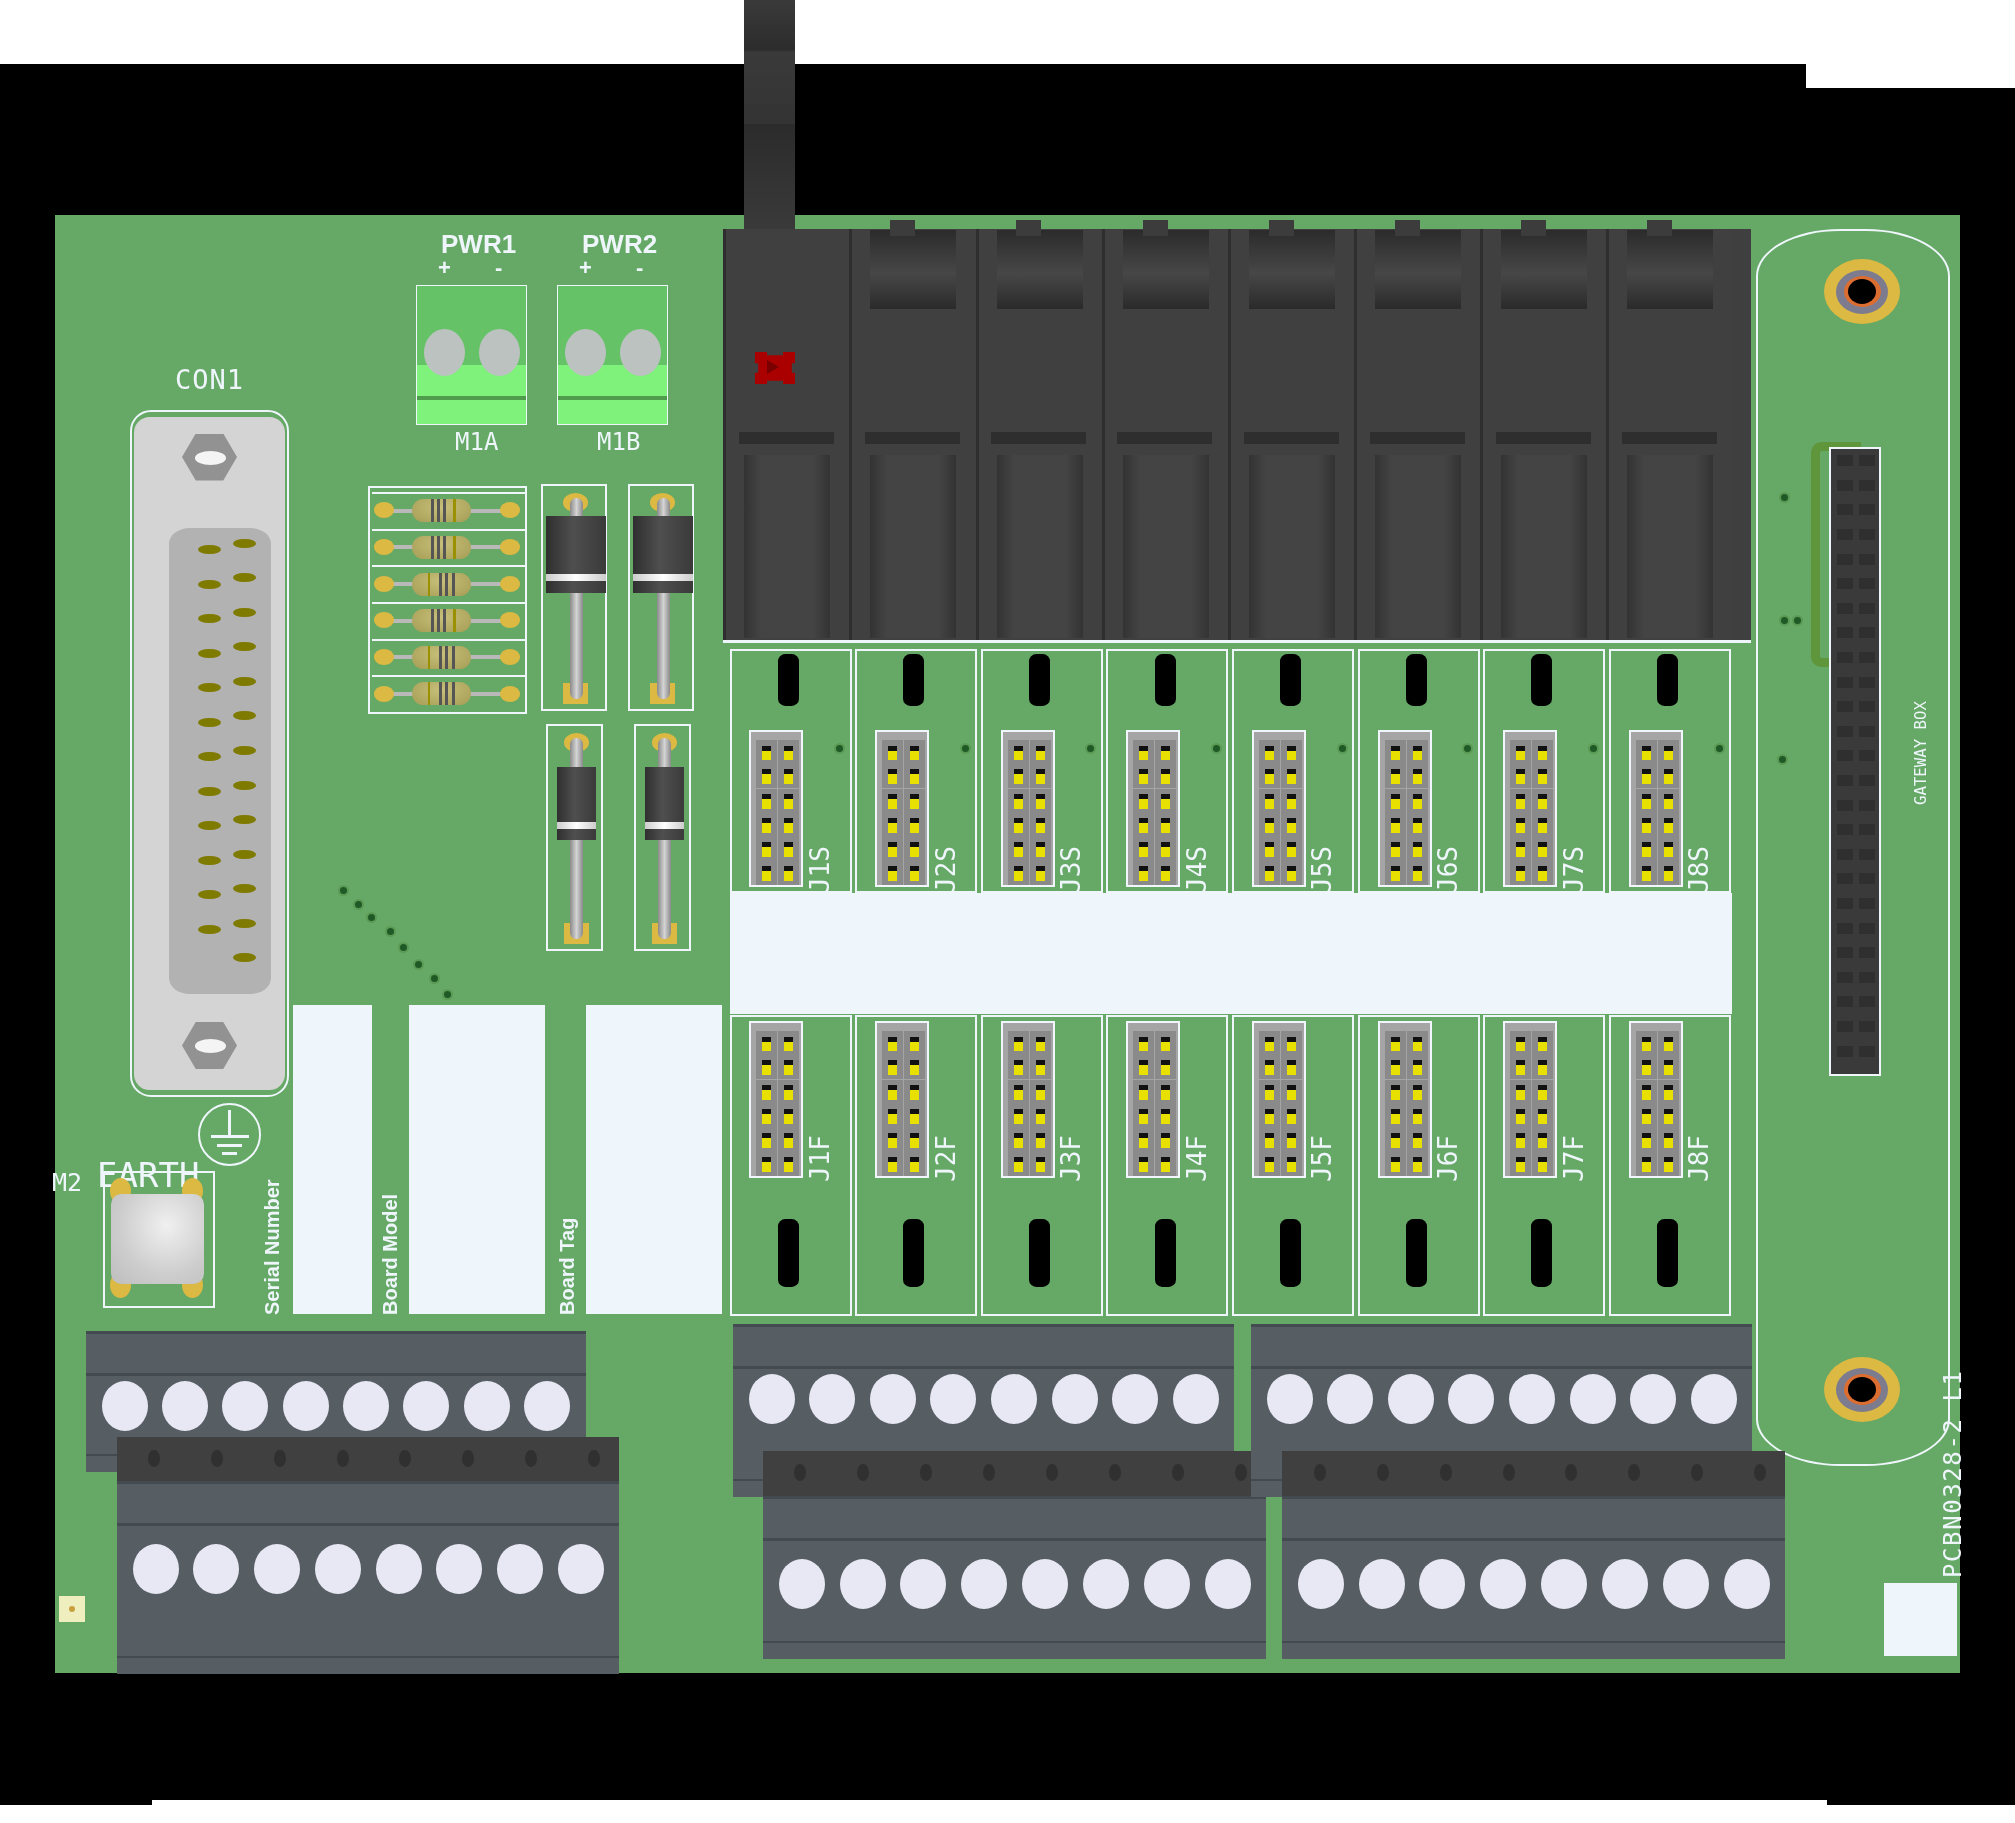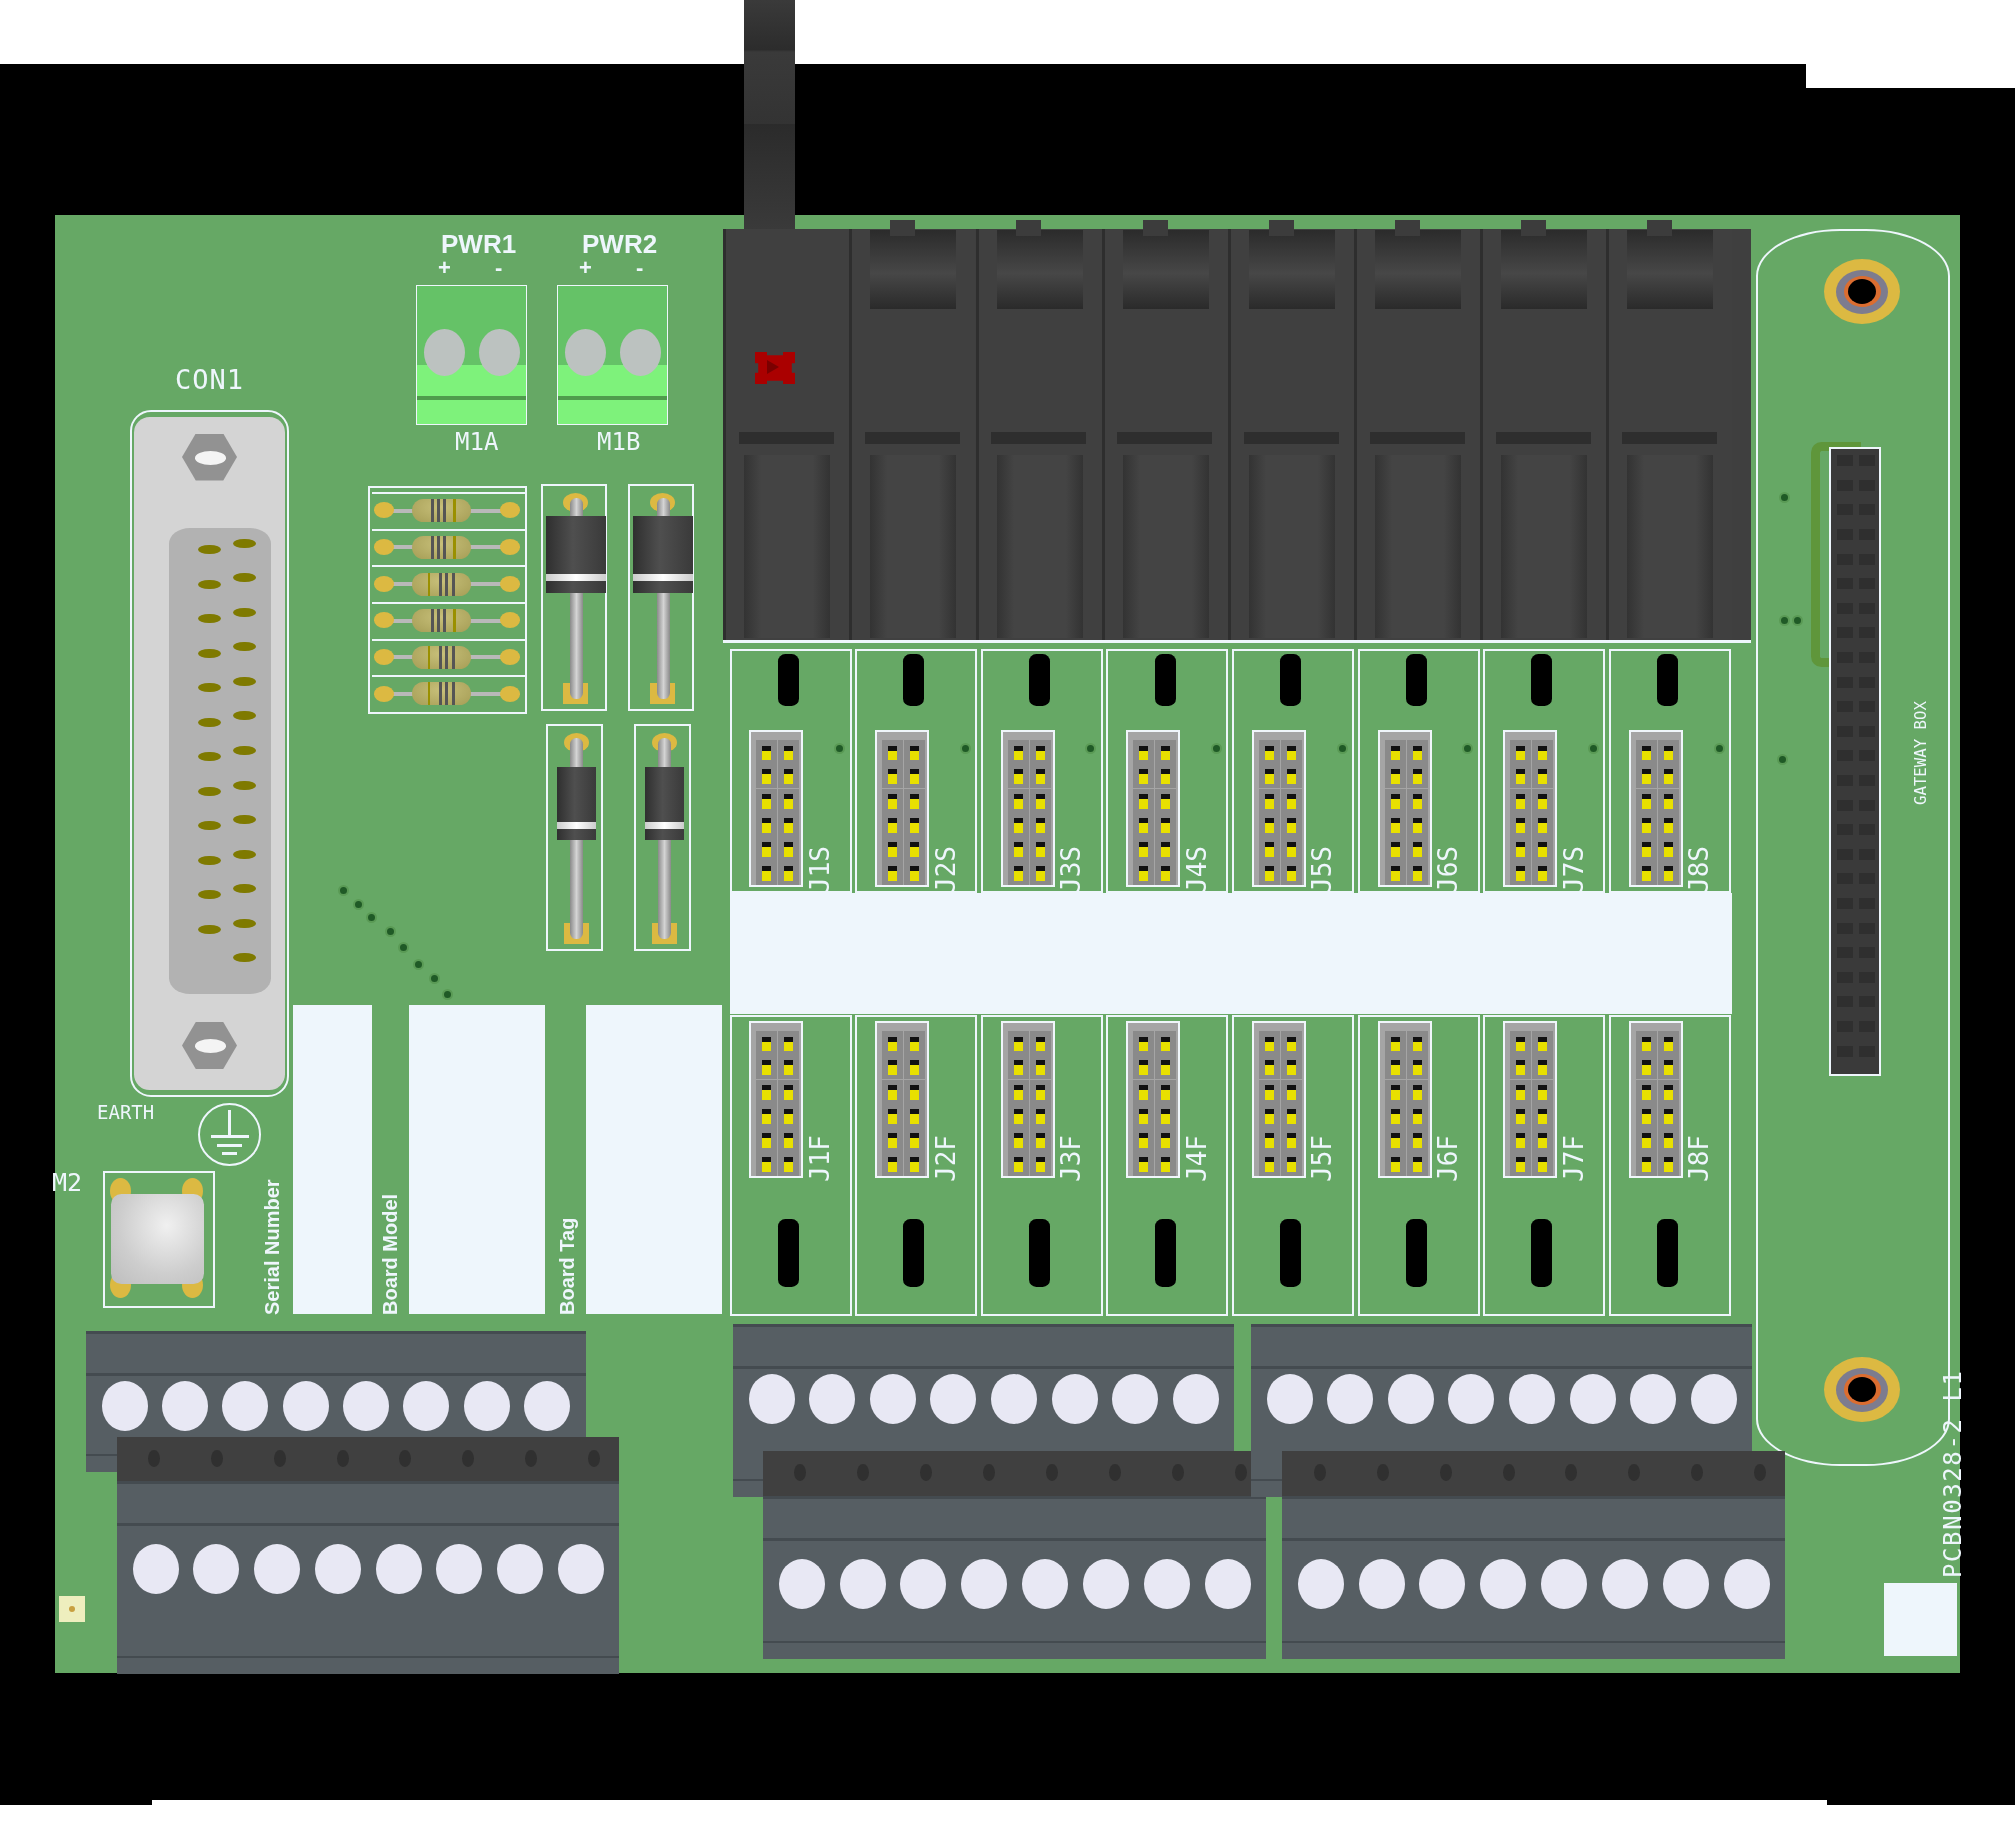--- a/index.html
+++ b/index.html
@@ -108,21 +108,21 @@
     <div class="dsub-pin" style="left: 103px; top: 301px;"></div>
     <div class="dsub-pin" style="left: 103px; top: 336px;"></div>
     <div class="dsub-pin" style="left: 103px; top: 371px;"></div>
     <div class="dsub-pin" style="left: 103px; top: 405px;"></div>
     <div class="dsub-pin" style="left: 103px; top: 440px;"></div>
     <div class="dsub-pin" style="left: 103px; top: 474px;"></div>
     <div class="dsub-pin" style="left: 103px; top: 509px;"></div>
     <div class="dsub-pin" style="left: 103px; top: 543px;"></div>
   </div>
 
-<div class="abs label-mono" style="left:97px;top:1101px;font-size:19px;">EARTH</div>
+<div class="abs label-mono" style="left:97px;top:1155px;font-size:34px;">EARTH</div>
 <div class="abs" style="left:198px;top:1103px;width:63px;height:63px;border:2.6px solid #eef6fc;border-radius:50%;box-sizing:border-box;">
   <div class="abs" style="left:28px;top:5.2px;width:2.6px;height:26px;background:#eef6fc;"></div>
   <div class="abs" style="left:10.5px;top:30px;width:38px;height:2.6px;background:#eef6fc;"></div>
   <div class="abs" style="left:16.7px;top:39px;width:25px;height:2.6px;background:#eef6fc;"></div>
   <div class="abs" style="left:22px;top:47px;width:14.7px;height:2.6px;background:#eef6fc;"></div>
 </div>
 <div class="abs label-mono" style="left:52px;top:1168px;font-size:25px;">M2</div>
 <div class="abs" style="left:103px;top:1171px;width:112px;height:137px;border:2.6px solid #eef6fc;box-sizing:border-box;">
   <div class="pad-ring" style="left:5.2px;top:5.2px;width:21px;height:26px;"></div>
   <div class="pad-ring" style="left:77px;top:5.2px;width:21px;height:26px;"></div>

